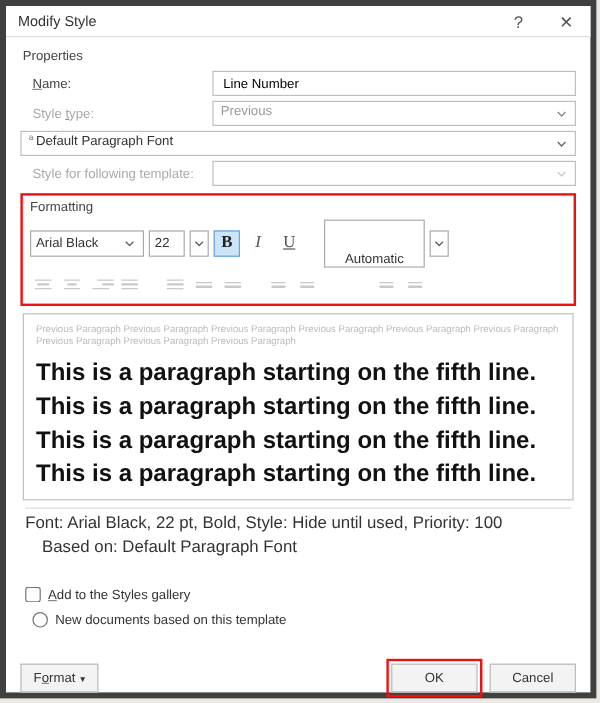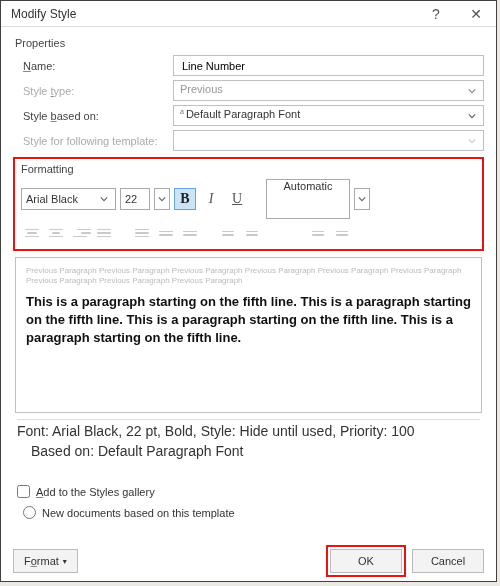--- a/index.html
+++ b/index.html
@@ -13,21 +13,21 @@
     background: #ece8e4;
     overflow: hidden;
     color: #333;
   }
   .dialog {
     position: absolute;
     left: 0; top: 0;
     width: 497px;
     height: 582px;
     background: #fff;
-    border: 1px solid #404040;
+    border: 5px solid #404040;
   }
   .titlebar {
     display: flex;
     align-items: center;
     height: 26px;
     padding: 0 0 0 10px;
     background: #fff;
     border-bottom: 1px solid #ddd;
   }
   .titlebar .title { flex: 1; font-size: 12px; }
@@ -102,21 +102,21 @@
     border: 1px solid #66a3e0;
     background: #cce4f7;
     font-weight: bold;
     color: #222;
   }
   .tb-btn.italic { font-style: italic; }
   .tb-btn.uline { text-decoration: underline; }
   .tb-auto {
     width: 84px; height: 40px;
     border: 1px solid #aaa;
-    display: flex; align-items: flex-start; justify-content: center;
+    display: flex; align-items: flex-end; justify-content: center;
     font-size: 11px;
     margin-left: 14px;
   }
   .tb-row2 {
     display: flex; align-items: center; gap: 2px; margin-top: 4px;
   }
   .tb-ghost {
     width: 22px; height: 20px;
     display: flex; flex-direction: column; align-items: center; justify-content: center;
     gap: 2px;
@@ -134,21 +134,21 @@
   }
   .prev-ghost {
     font-size: 8px; color: #bbb;
     line-height: 1.3;
     margin-bottom: 6px;
     white-space: normal;
   }
   .prev-main {
     font-family: "Arial Black", Arial, sans-serif;
     font-weight: 900;
-    font-size: 13px;
+    font-size: 20px;
     line-height: 1.4;
     color: #111;
   }
   .desc {
     margin: 6px 4px 0 4px;
     border-top: 1px solid #ddd;
     padding-top: 2px;
     font-size: 14px;
     color: #333;
     line-height: 1.4;
@@ -223,21 +223,20 @@
         <span style="flex:1">Previous</span>
         <span class="chev">
             <svg viewBox="0 0 10 10">
               <path d="M1 3 L5 7 L9 3" stroke="#888" fill="none" stroke-width="1.5"></path>
             </svg>
           </span>
       </div>
     </div>
 
     <div class="row">
-      <div class="row-label">Style <span class="underline">b</span>ased on:</div>
       <div class="field select dark">
         <span class="sup">a</span>
         <span style="flex:1">Default Paragraph Font</span>
         <span class="chev">
             <svg viewBox="0 0 10 10">
               <path d="M1 3 L5 7 L9 3" stroke="#666" fill="none" stroke-width="1.5"></path>
             </svg>
           </span>
       </div>
     </div>

